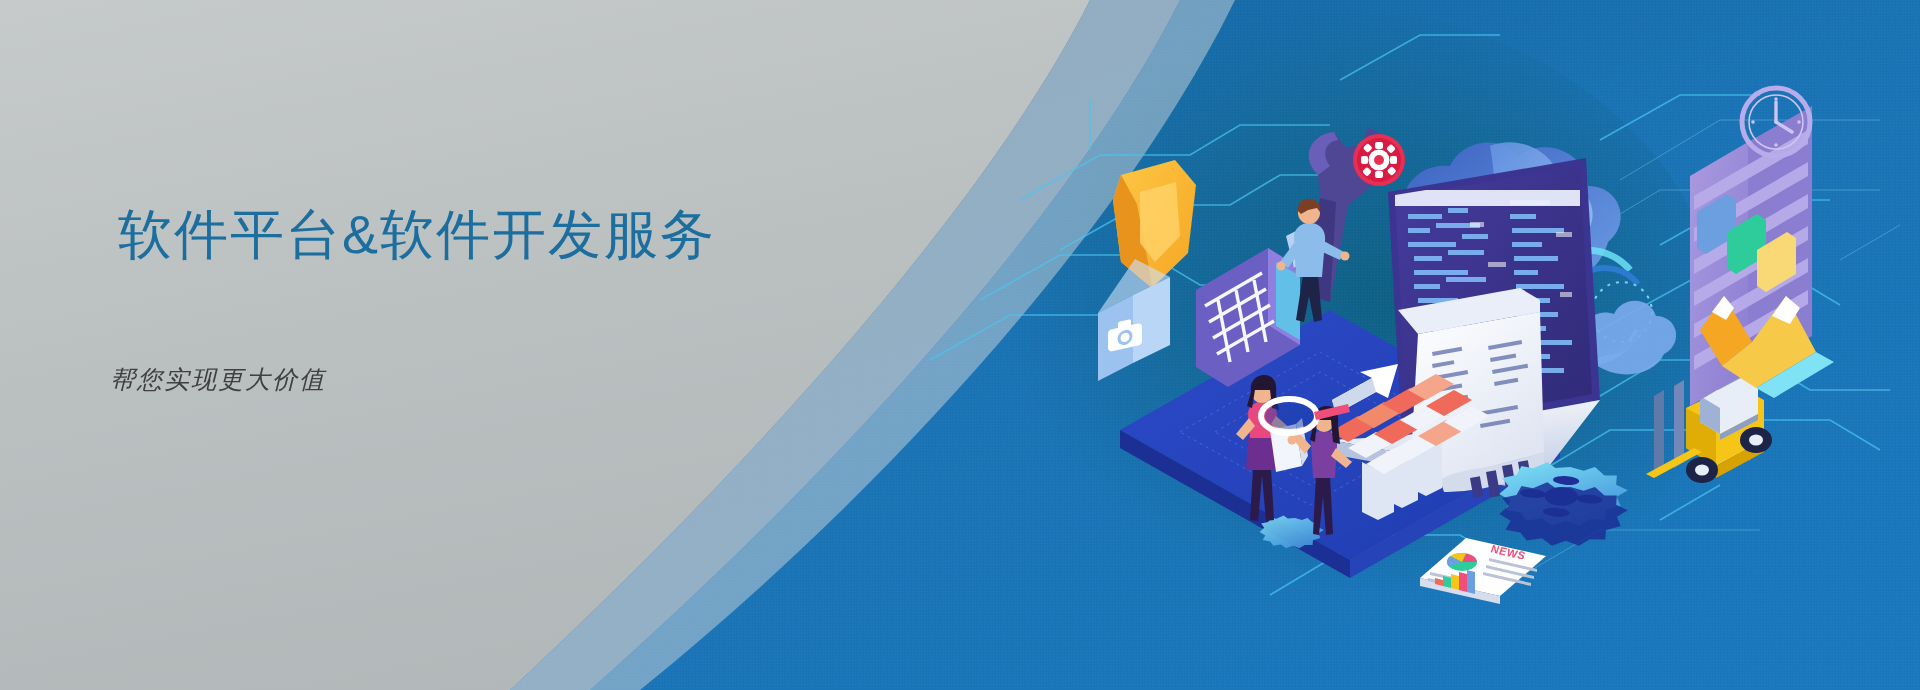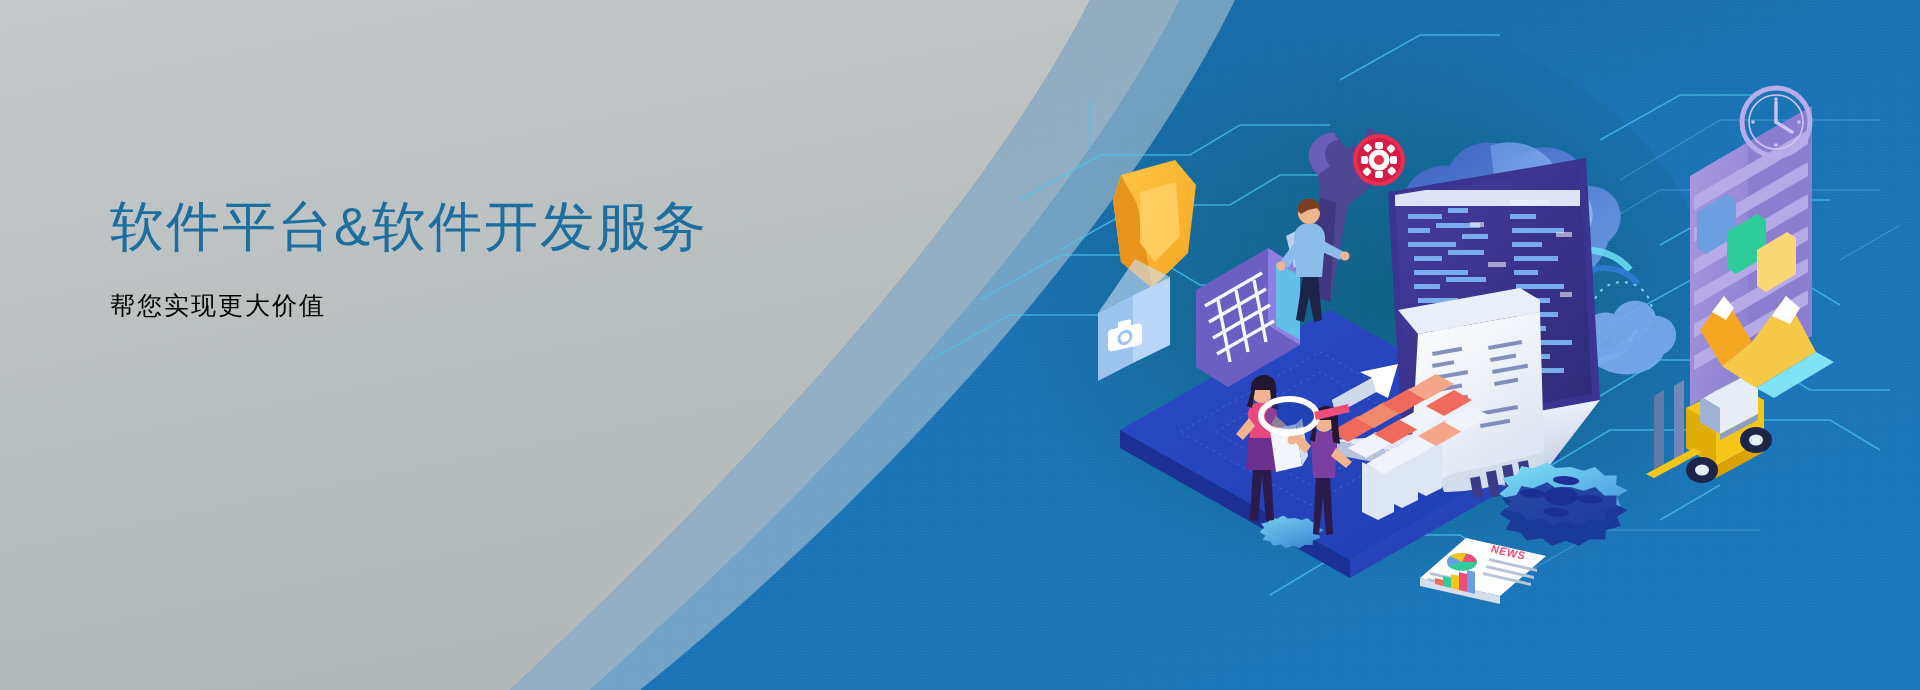--- a/index.html
+++ b/index.html
@@ -11,25 +11,25 @@
   #banner{position:relative;width:1920px;height:690px;overflow:hidden;}
   #bg-svg,#art-svg{position:absolute;left:0;top:0;width:1920px;height:690px;}
   #art-svg{pointer-events:none;}
 
   #text-block{
     position:absolute;left:110px;top:196px;width:720px;
     z-index:5;
   }
   #hero-title{
     font-size:54px;line-height:1.12;font-weight:400;
-    color:#1b6e9e;letter-spacing:2px;margin:0;white-space:nowrap;
+    color:#1b6e9e;letter-spacing:2px;margin:8px;white-space:nowrap;
   }
   #hero-subtitle{
     font-size:25px;line-height:1.2;font-weight:400;
-    color:#000000;letter-spacing:2px;margin:34px 0 0 0;white-space:nowrap;
+    color:#404040;letter-spacing:2px;margin:100px 0 0 0;white-space:nowrap;font-style:italic;
   }
 </style>
 </head>
 <body>
 
 <div id="banner">
 
   <svg id="bg-svg" viewBox="0 0 1920 690" preserveAspectRatio="none">
     <defs>
       <linearGradient id="grayGrad" x1="0" y1="0" x2="0.55" y2="1">

